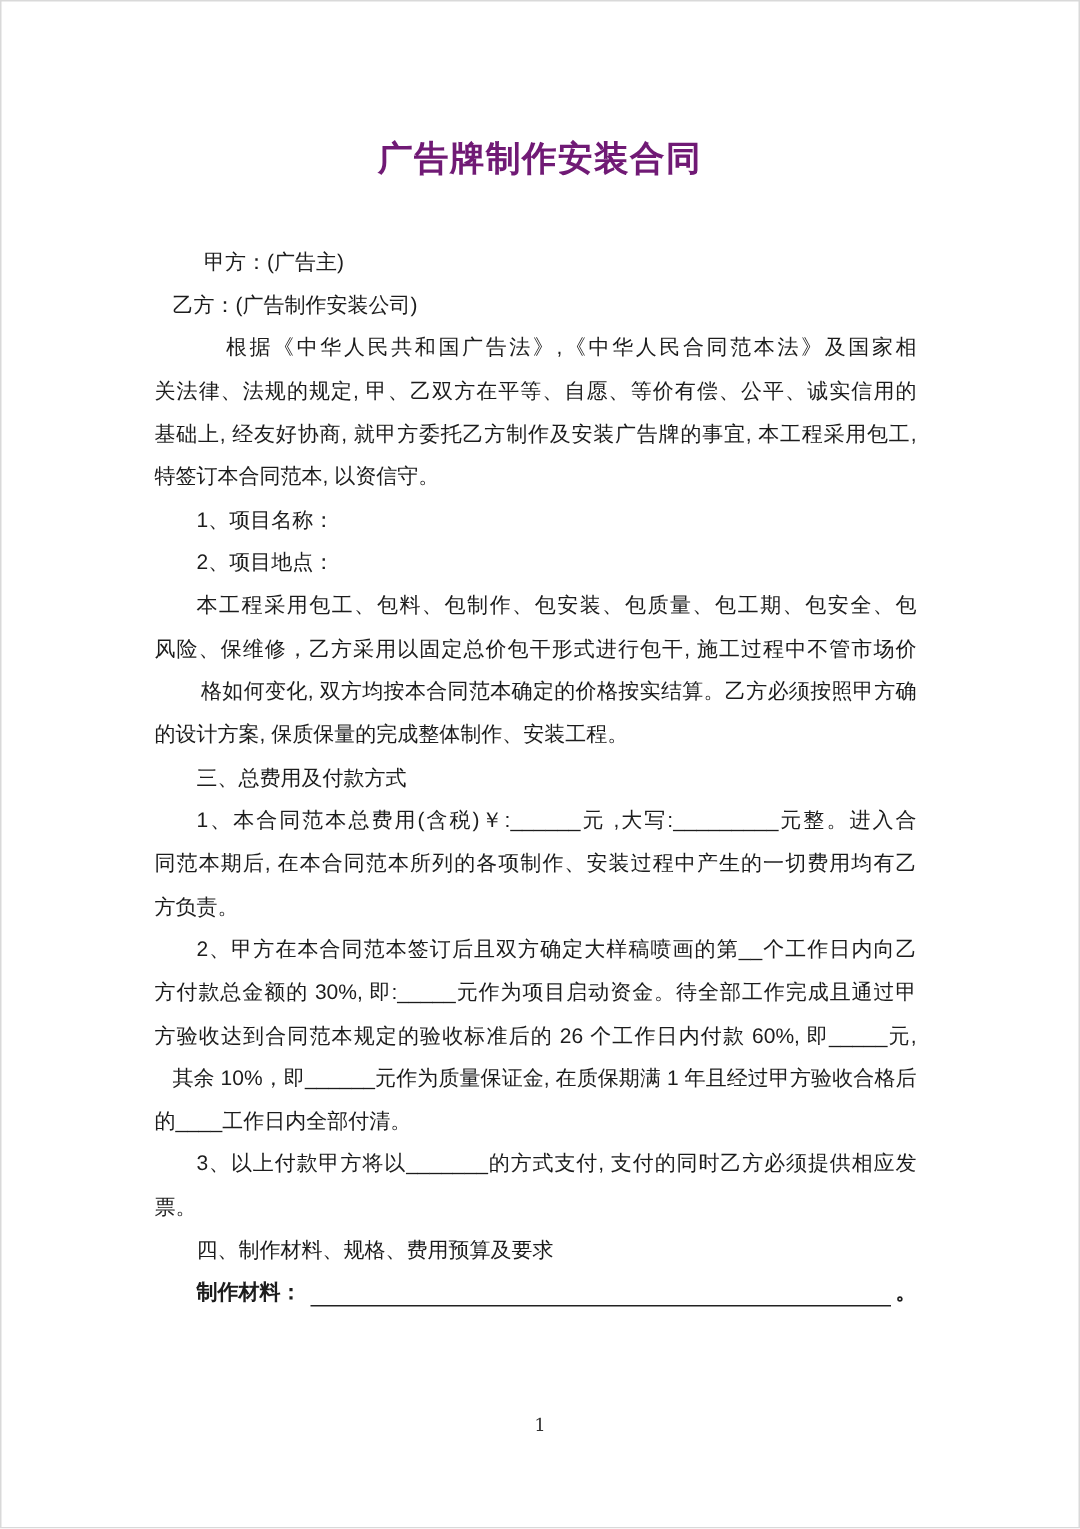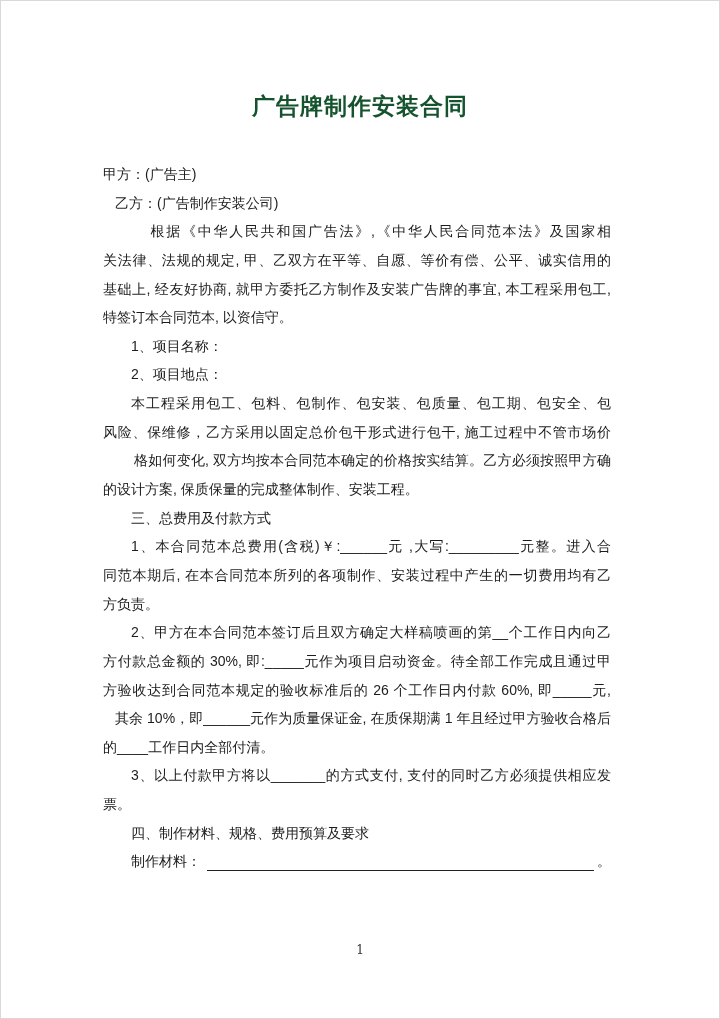--- a/index.html
+++ b/index.html
@@ -19,21 +19,21 @@
   }
   .doc-title {
     margin: 0;
     padding-top: 90px;
     text-align: center;
     font-family: "DejaVu Serif", "Liberation Serif", serif;
     font-weight: bold;
     font-size: 23px;
     line-height: 32px;
     letter-spacing: 1px;
-    color: #14532d;
+    color: #701a75;
   }
   .doc-body {
     position: absolute;
     left: 103px;
     top: 160px;
     width: 508px;
   }
   .line {
     font-size: 14px;
     line-height: 28.65px;
@@ -43,21 +43,21 @@
     color: #1c1c1c;
   }
   .line.justify {
     white-space: normal;
     text-align: justify;
     text-align-last: justify;
     text-justify: inter-character;
     overflow: hidden;
   }
   .line.bold {
-    font-weight: normal;
+    font-weight: bold;
   }
   .line.fill-line {
     display: flex;
     align-items: flex-end;
     white-space: nowrap;
   }
   .fill-line .fill-label {
     flex: 0 0 auto;
   }
   .fill-line .blank-underline {
@@ -79,21 +79,21 @@
     font-size: 12px;
     color: #333333;
   }
 </style>
 </head>
 <body>
 
 <div class="page">
   <h1 class="doc-title">广告牌制作安装合同</h1>
   <div class="doc-body">
-      <div class="line" style="text-indent: 0em;">甲方：(广告主)</div>
+      <div class="line" style="text-indent: 0em; margin-left: 33px;">甲方：(广告主)</div>
       <div class="line" style="text-indent: 0em; margin-left: 12px;">乙方：(广告制作安装公司)</div>
       <div class="line justify" style="text-indent: 3.4em;">根据《中华人民共和国广告法》,《中华人民合同范本法》及国家相</div>
       <div class="line justify" style="text-indent: 0em;">关法律、法规的规定, 甲、乙双方在平等、自愿、等价有偿、公平、诚实信用的</div>
       <div class="line justify" style="text-indent: 0em;">基础上, 经友好协商, 就甲方委托乙方制作及安装广告牌的事宜, 本工程采用包工,</div>
       <div class="line" style="text-indent: 0em;">特签订本合同范本, 以资信守。</div>
       <div class="line" style="text-indent: 2em;">1、项目名称：</div>
       <div class="line" style="text-indent: 2em;">2、项目地点：</div>
       <div class="line justify" style="text-indent: 2em;">本工程采用包工、包料、包制作、包安装、包质量、包工期、包安全、包</div>
       <div class="line justify" style="text-indent: 0em;">风险、保维修，乙方采用以固定总价包干形式进行包干, 施工过程中不管市场价</div>
       <div class="line justify" style="text-indent: 0em; margin-left: 31px;">格如何变化, 双方均按本合同范本确定的价格按实结算。乙方必须按照甲方确定</div>

